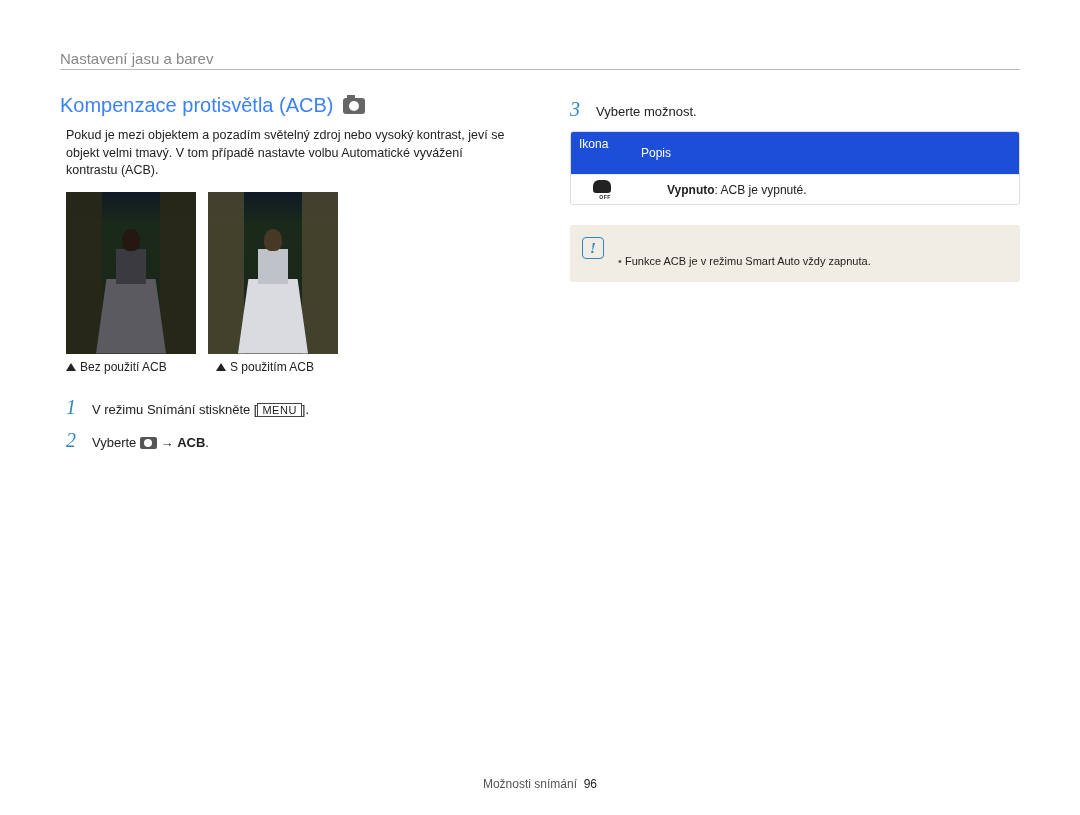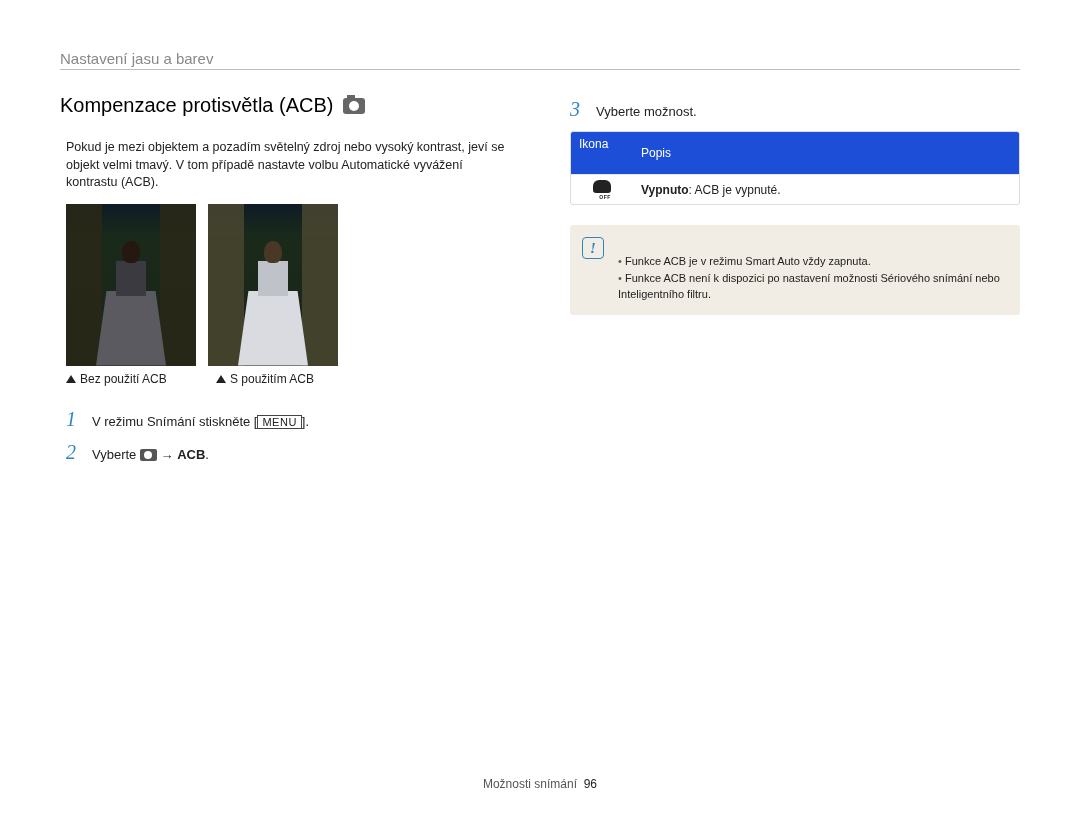--- a/index.html
+++ b/index.html
@@ -19,24 +19,24 @@
     padding-bottom: 2px;
     border-bottom: 1px solid #bbb;
     margin-bottom: 24px;
   }
   .columns {
     display: flex;
     gap: 60px;
   }
   .col { width: 460px; }
   .heading {
-    color: #000000;
+    color: #3b82f6;
     font-size: 20px;
     font-weight: normal;
-    margin-bottom: 22px;
+    margin-bottom: 10px;
     display: flex;
     align-items: center;
     gap: 10px;
   }
   .cam-icon {
     width: 22px; height: 16px;
     background: #666;
     border-radius: 3px;
     position: relative;
     display: inline-block;
@@ -132,21 +132,21 @@
   }
   .cam-icon-sm::after{
     content:"";position:absolute;top:2px;left:4px;
     width:8px;height:8px;background:#fff;border-radius:50%;
   }
 
   .options-table { border:1px solid #ddd; border-radius:3px; overflow:hidden; margin-top:10px; margin-bottom:20px;}
   .opt-head { display:flex; background:#1d4ed8; color:#fff; font-size:12px;}
   .opt-head .c1 { width:62px; padding:5px 8px;}
   .opt-head .c2 { flex:1; padding:14px 8px;}
-  .opt-row { display:flex; border-top:1px solid #e8e8e8; font-size:12px; align-items:center; min-height:30px;}
+  .opt-row { display:flex; border-top:1px solid #e8e8e8; font-size:12px; align-items:center; min-height:30px;gap:26px;}
   .opt-row .c1 { width:62px; padding:4px 8px; display:flex; justify-content:center;}
   .opt-row .c2 { flex:1; padding:4px 8px;}
   .ico-off, .ico-on {
     width:22px; height:20px;
     position:relative;
   }
   .ico-off::before {
     content:""; position:absolute; top:0; left:2px;
     width:18px; height:13px; background:#222; border-radius:6px 6px 3px 3px;
   }
@@ -273,21 +273,20 @@
             <span class="ico-off"></span>
           </div>
         <div class="c2"><b>Vypnuto</b><span>: ACB je vypnuté.</span></div>
       </div>
     </div>
 
     <div class="info-box">
       <div class="info-ic">!</div>
       <ul>
         <li>Funkce ACB je v režimu Smart Auto vždy zapnuta.</li>
-        <li>Funkce ACB není k dispozici po nastavení možnosti Sériového snímání nebo Inteligentního filtru.</li>
       </ul>
     </div>
   </div>
 </div>
 
 <div class="footer">
   <span>Možnosti snímání</span>&nbsp;&nbsp;<span class="pg">96</span>
 </div>
 
 </body></html>

